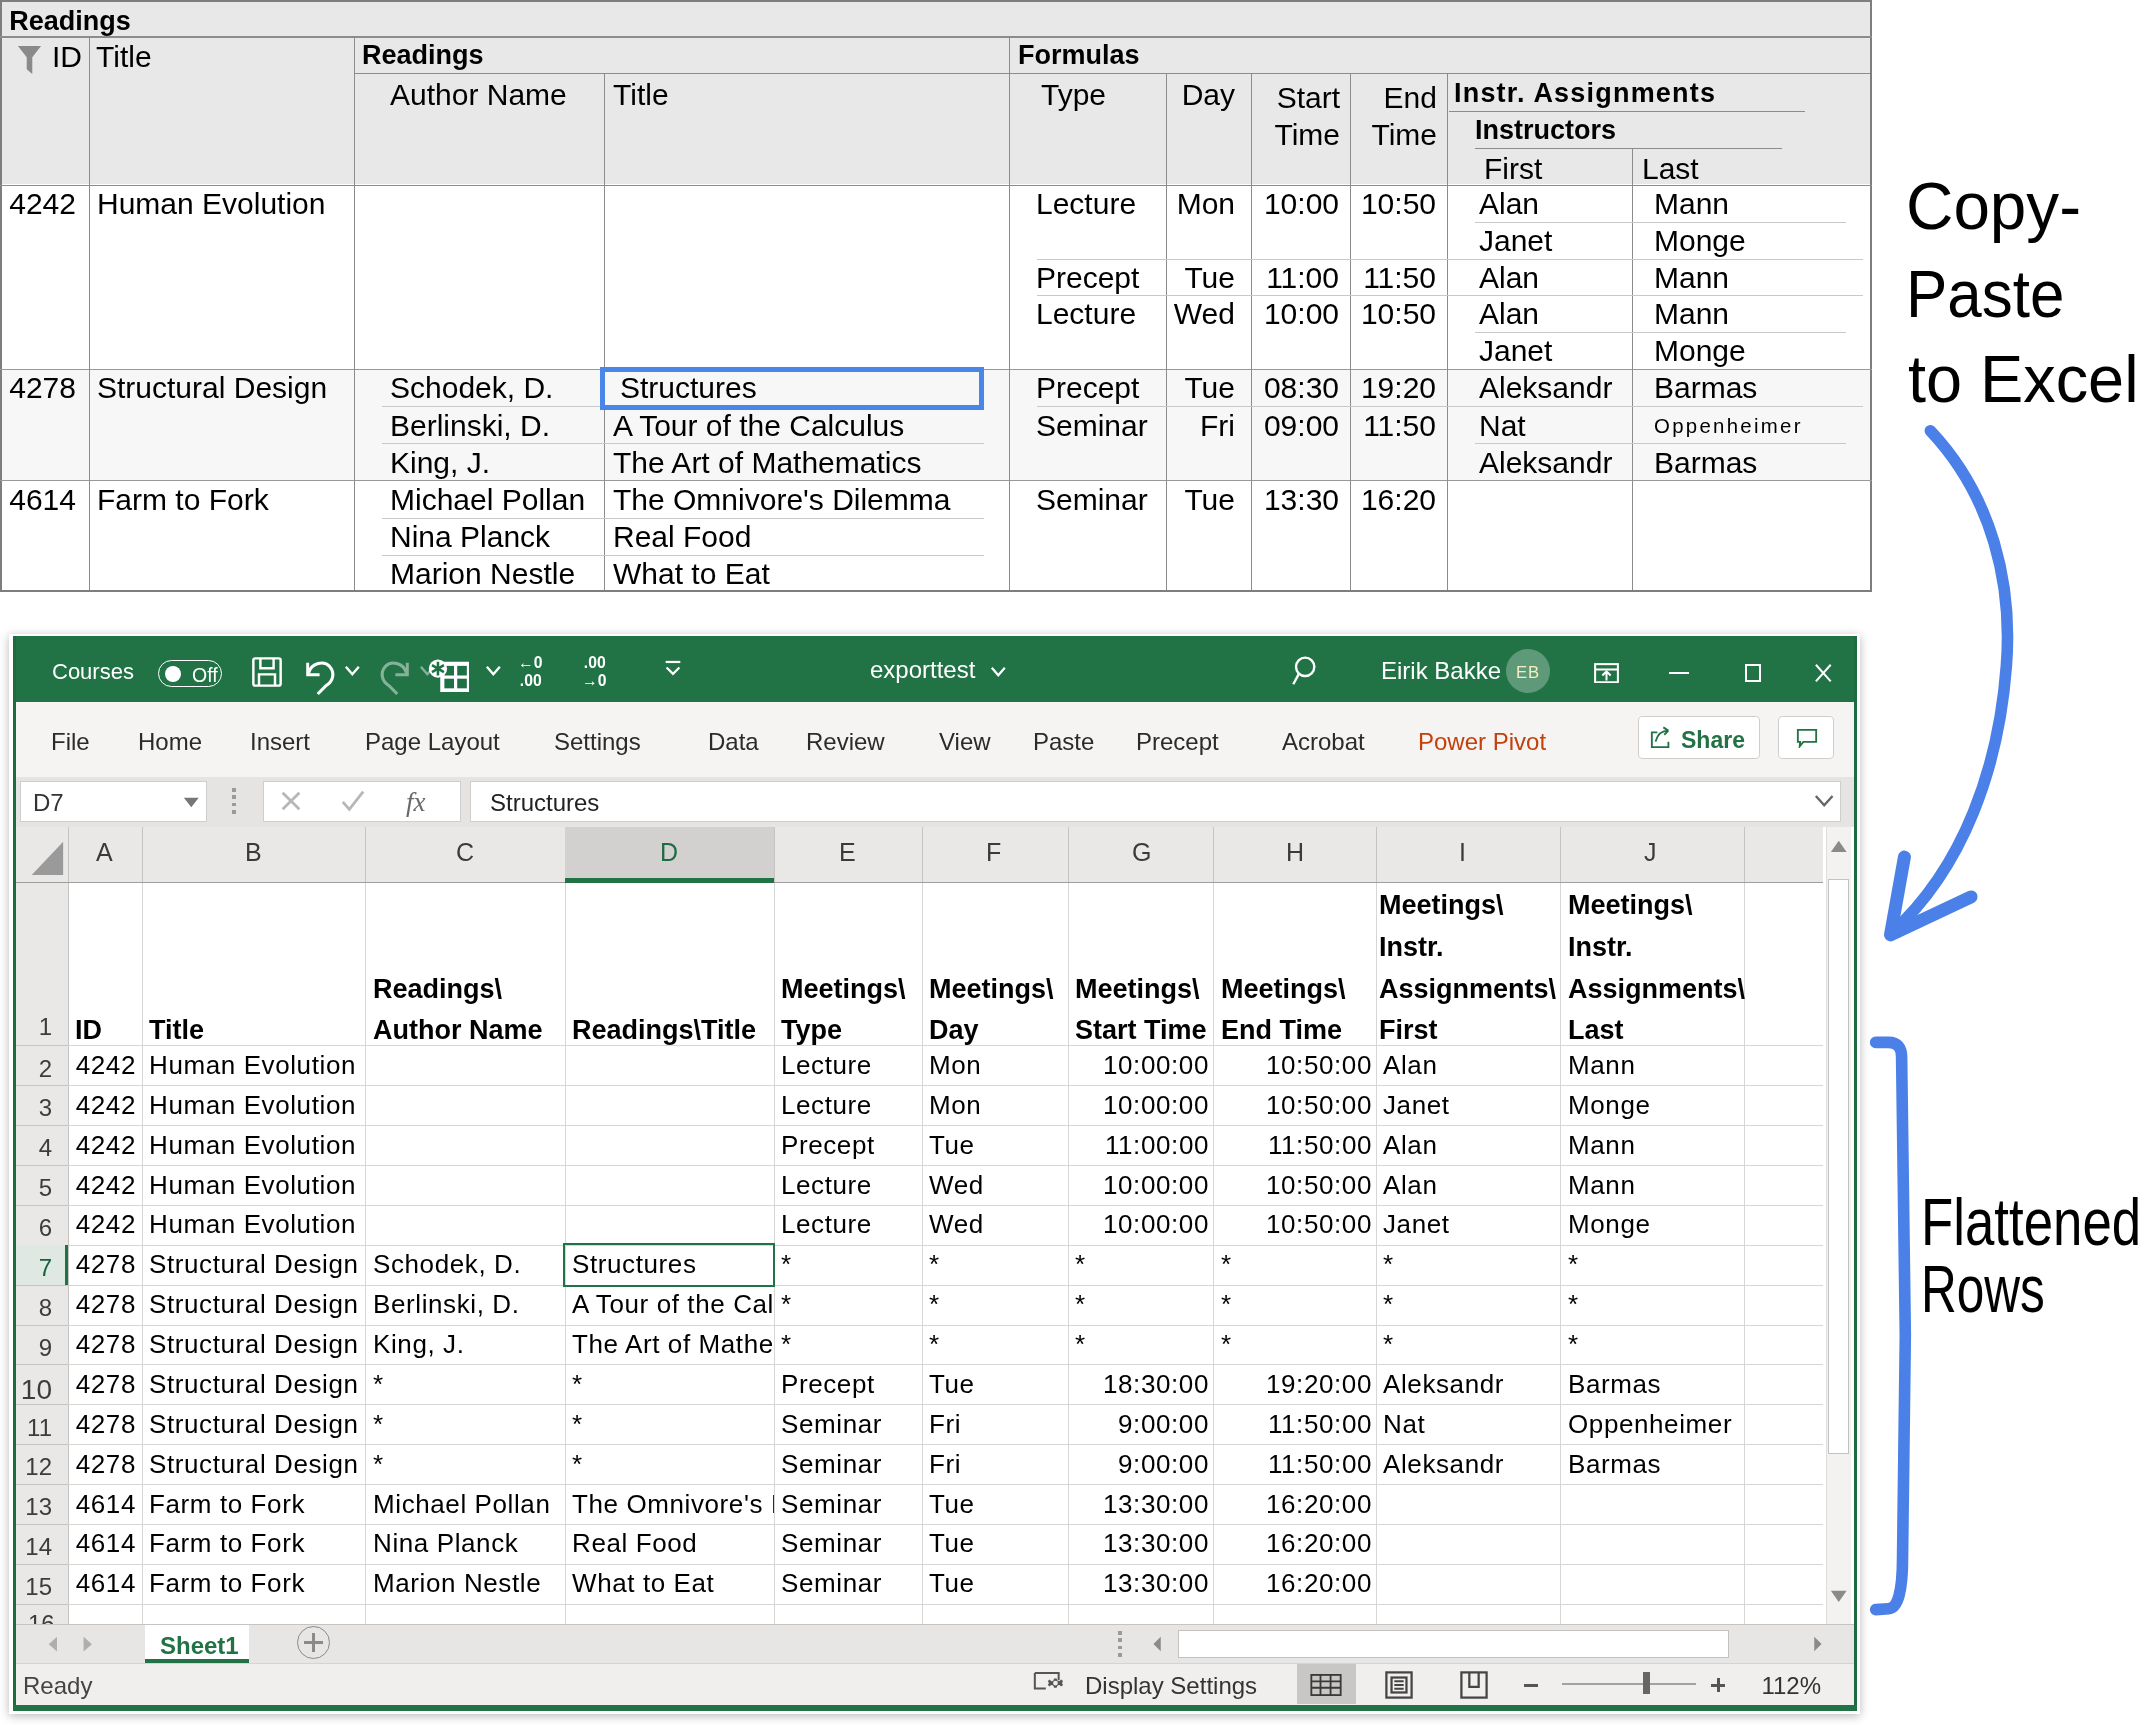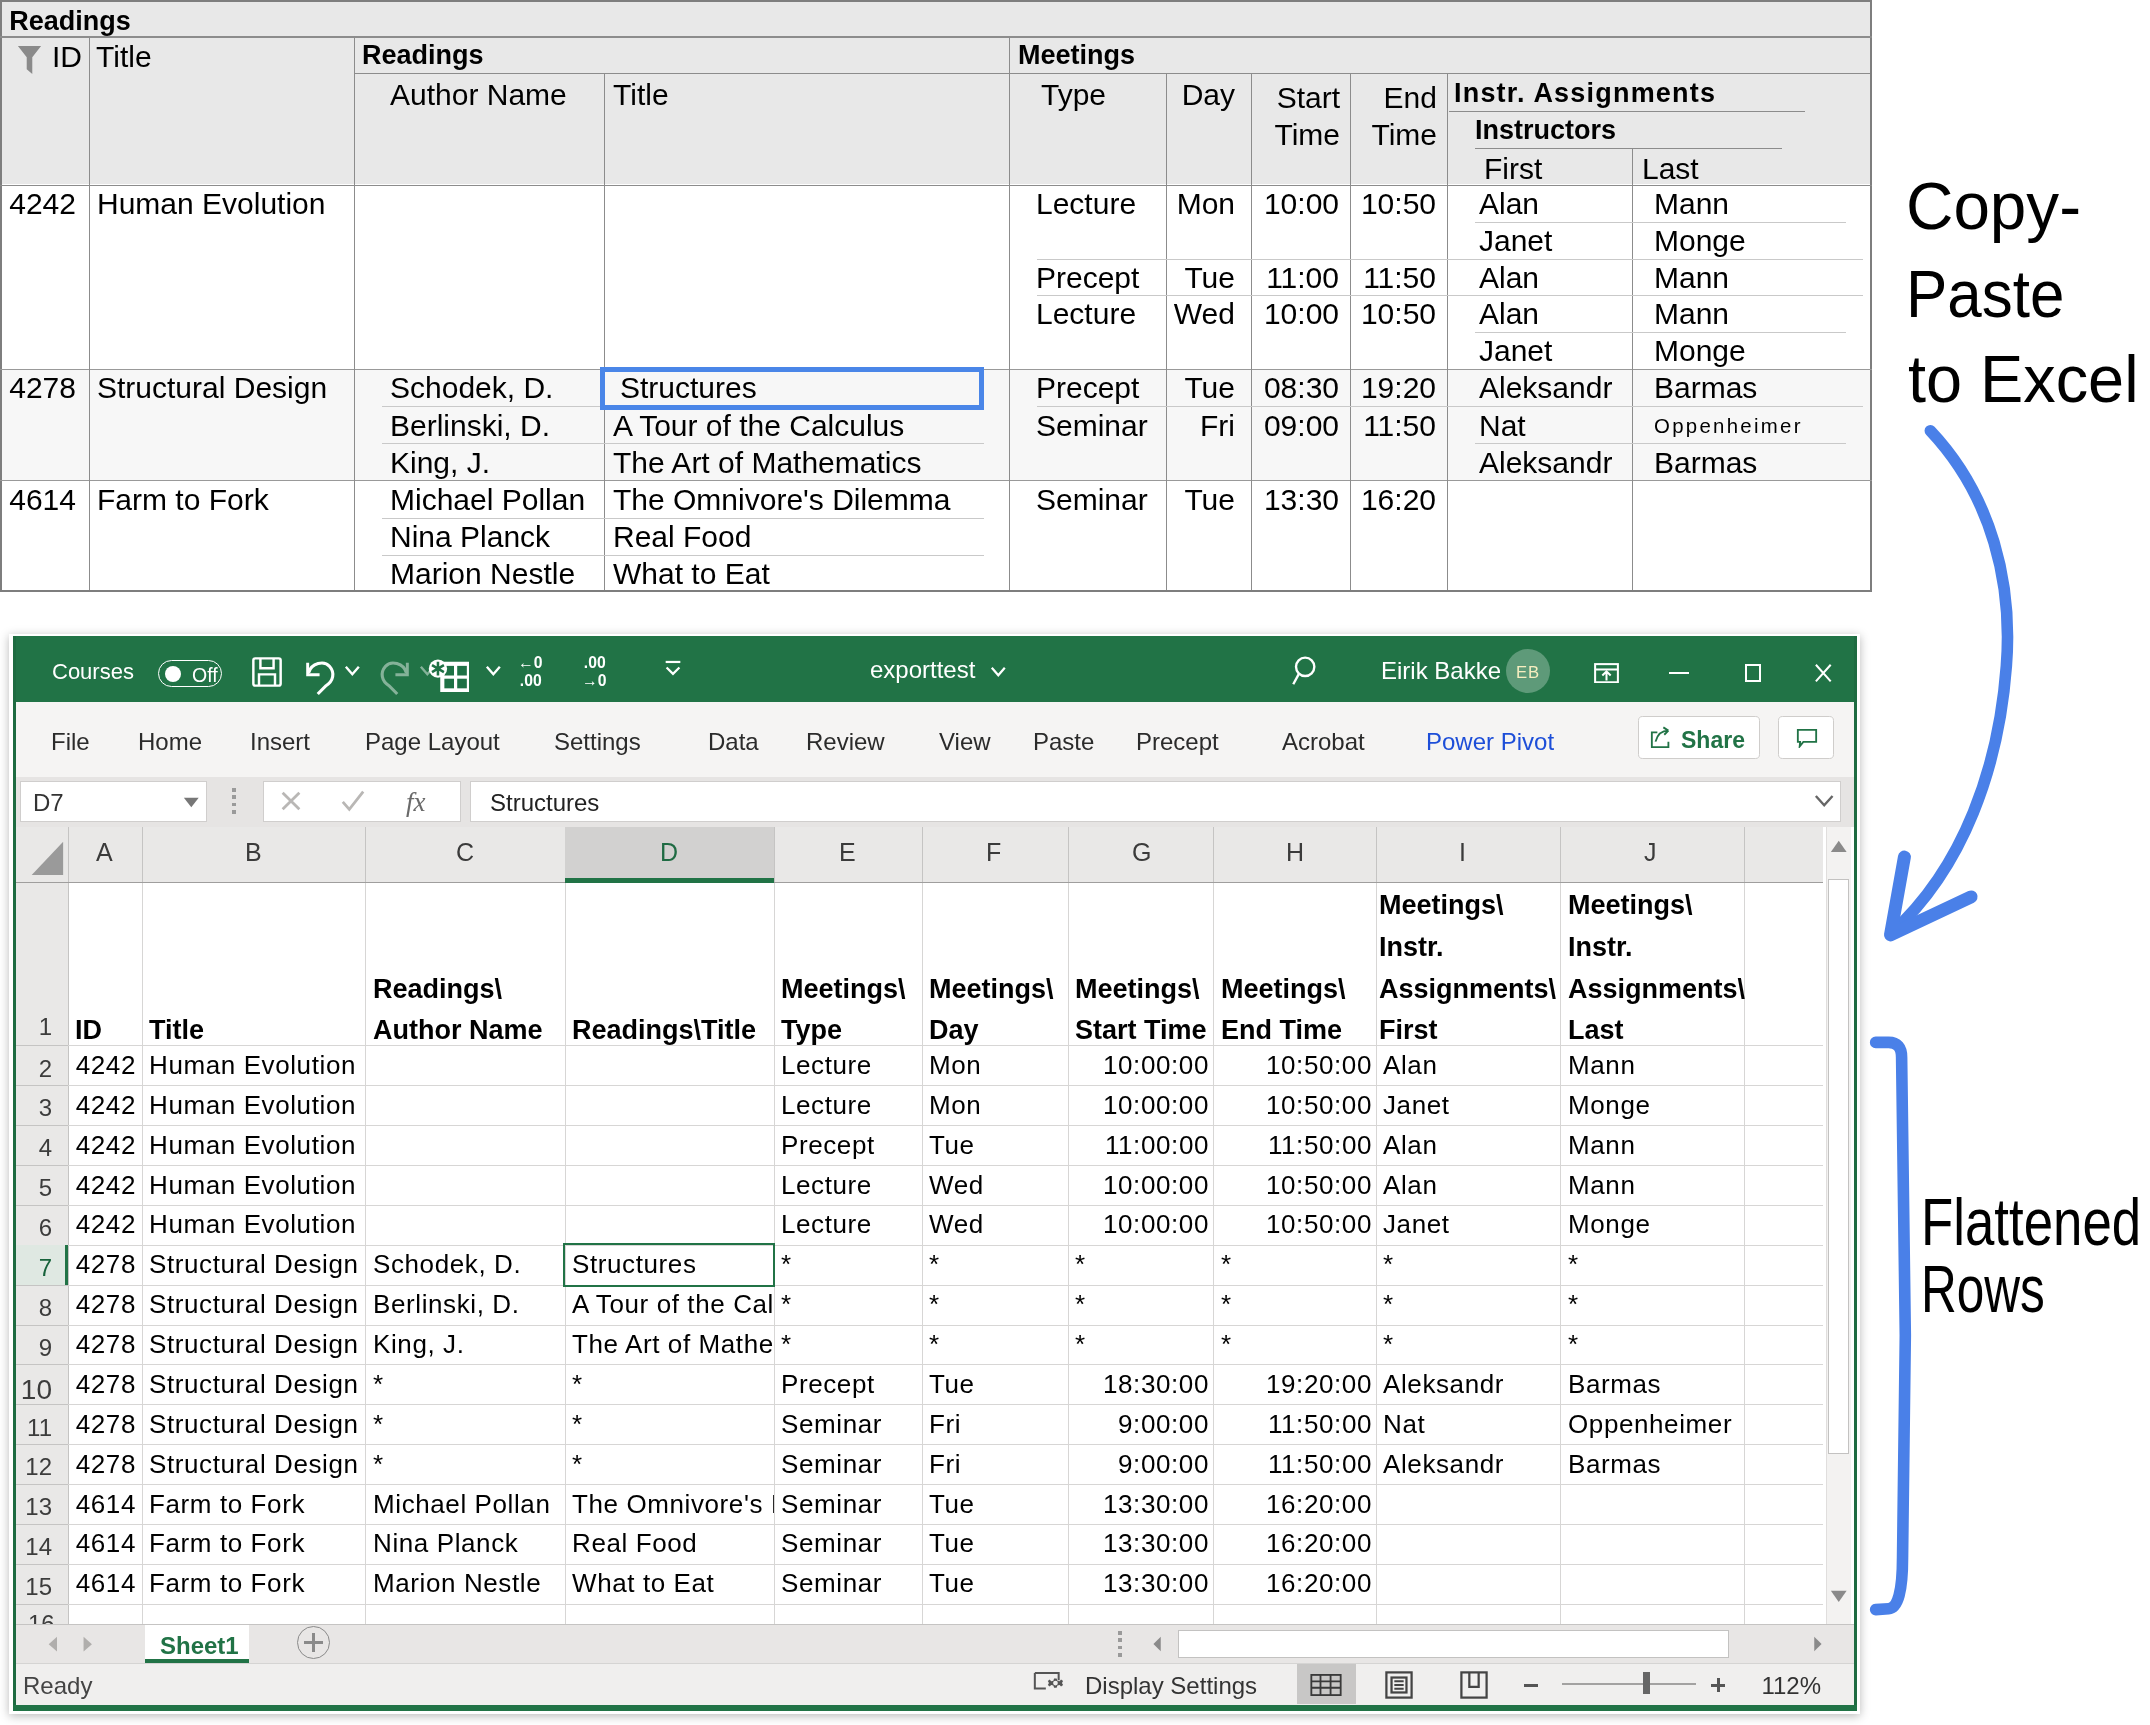--- a/index.html
+++ b/index.html
@@ -41,21 +41,21 @@
 <div class="abs" style="left:1475px;top:443px;width:371px;height:0.9px;background:#c9c9c9"></div>
 <div class="t" style="left:9.3px;top:6.5px;font-size:27px;font-weight:700;color:#000;">Readings</div>
 <svg class="abs" style="left:16.7px;top:45px" width="25" height="30" viewBox="0 0 27 32">
 <path d="M1 1 L26 1 L16.5 13 L16.5 31 L10.5 26 L10.5 13 Z" fill="#8a8a8a"></path>
   </svg>
 <div class="t" style="right:2068px;top:41px;font-size:30px;color:#000;">ID</div>
 <div class="t" style="left:96px;top:41px;font-size:30px;color:#000;">Title</div>
 <div class="t" style="left:362px;top:41px;font-size:27px;font-weight:700;color:#000;">Readings</div>
 <div class="t" style="left:390px;top:79px;font-size:30px;color:#000;">Author Name</div>
 <div class="t" style="left:613px;top:79px;font-size:30px;color:#000;">Title</div>
-<div class="t" style="left:1018px;top:41px;font-size:27px;font-weight:700;color:#000;">Meetings</div>
+<div class="t" style="left:1018px;top:41px;font-size:27px;font-weight:700;color:#000;">Formulas</div>
 <div class="t" style="left:1041px;top:79px;font-size:30px;color:#000;">Type</div>
 <div class="t" style="right:915px;top:79px;font-size:30px;color:#000;">Day</div>
 <div class="t" style="left:1251px;top:79px;width:89px;font-size:30px;text-align:right;line-height:37px;white-space:normal">Start Time</div>
 <div class="t" style="left:1350px;top:79px;width:87px;font-size:30px;text-align:right;line-height:37px;white-space:normal">End Time</div>
 <div class="t" style="left:1454px;top:79px;font-size:27px;font-weight:700;color:#000;letter-spacing:1.2px">Instr. Assignments</div>
 <div class="t" style="left:1475px;top:116px;font-size:27px;font-weight:700;color:#000;">Instructors</div>
 <div class="t" style="left:1484px;top:153px;font-size:30px;color:#000;">First</div>
 <div class="t" style="left:1642px;top:153px;font-size:30px;color:#000;">Last</div>
 <div class="t" style="right:2074px;top:188px;font-size:30px;color:#000;">4242</div>
 <div class="t" style="left:97px;top:188px;font-size:30px;color:#000;">Human Evolution</div>
@@ -218,21 +218,21 @@
 <div class="t" style="left:138px;top:729px;font-size:24px;color:#2b2b2b;">Home</div>
 <div class="t" style="left:250px;top:729px;font-size:24px;color:#2b2b2b;">Insert</div>
 <div class="t" style="left:365px;top:729px;font-size:24px;color:#2b2b2b;">Page Layout</div>
 <div class="t" style="left:554px;top:729px;font-size:24px;color:#2b2b2b;">Settings</div>
 <div class="t" style="left:708px;top:729px;font-size:24px;color:#2b2b2b;">Data</div>
 <div class="t" style="left:806px;top:729px;font-size:24px;color:#2b2b2b;">Review</div>
 <div class="t" style="left:939px;top:729px;font-size:24px;color:#2b2b2b;">View</div>
 <div class="t" style="left:1033px;top:729px;font-size:24px;color:#2b2b2b;">Paste</div>
 <div class="t" style="left:1136px;top:729px;font-size:24px;color:#2b2b2b;">Precept</div>
 <div class="t" style="left:1282px;top:729px;font-size:24px;color:#2b2b2b;">Acrobat</div>
-<div class="t" style="left:1418px;top:729px;font-size:24px;color:#1d4ed8;margin-left:8px;">Power Pivot</div>
+<div class="t" style="left:1418px;top:729px;font-size:24px;color:#c2410c;">Power Pivot</div>
 <div class="abs" style="left:1638px;top:716px;width:122px;height:43px;background:#fff;border:0.9px solid #cfcdcb;border-radius:4.6px;box-sizing:border-box"></div>
 <svg class="abs" style="left:1650px;top:726px" width="23" height="23" viewBox="0 0 25 25">
 <g fill="none" stroke="#217346" stroke-width="2">
       <path d="M8 7 L2 7 L2 23 L20 23 L20 17"></path>
       <path d="M6 17 C8 9 13 5 20 5 M20 5 L14.5 1.5 M20 5 L15.5 9.5"></path>
     </g>
   </svg>
 <div class="t" style="left:1681px;top:728px;font-size:23px;font-weight:700;color:#217346;">Share</div>
 <div class="abs" style="left:1778px;top:716px;width:56px;height:43px;background:#fff;border:0.9px solid #cfcdcb;border-radius:4.6px;box-sizing:border-box"></div>
 <svg class="abs" style="left:1796px;top:728px" width="22" height="20.4" viewBox="0 0 24 22">

